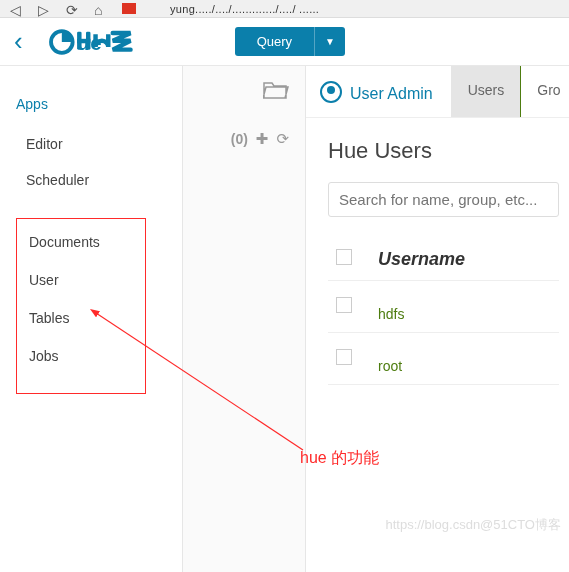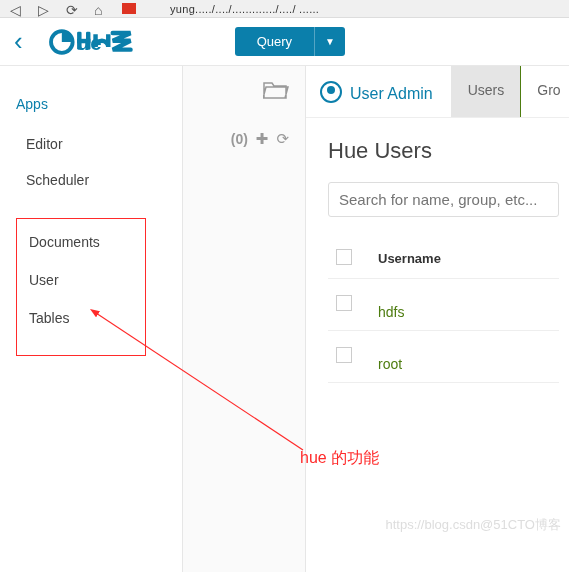--- a/index.html
+++ b/index.html
@@ -40,21 +40,21 @@
     .user-icon::after { content: ""; width: 8px; height: 8px; background: #0b7fab; border-radius: 50%; margin-top: -3px; }
     .tabs { display: flex; margin-left: 18px; height: 100%; }
     .tab { padding: 16px 16px 0; color: #666; font-size: 14px; cursor: pointer; }
     .tab.active { background: #e5e5e5; border-left: 1px solid #e5e5e5; border-right: 1px solid #4d7c0f; }
     
     .content-inner { padding: 20px 10px 0 22px; }
     .section-title { font-size: 22px; color: #444; margin-bottom: 18px; font-weight: 400; }
     .search-box { width: 100%; padding: 8px 10px; border: 1px solid #ddd; border-radius: 3px; font-size: 15px; color: #999; }
     .table { margin-top: 22px; width: 100%; }
     .thead, .trow { display: flex; align-items: center; padding: 10px 8px; border-bottom: 1px solid #eee; }
-    .thead { color: #333; font-weight: bold; font-size: 13px; }
+    .thead { color: #333; font-weight: bold; font-size: 18px; font-style: italic; }
     .trow { font-size: 14px; }
     .cb-cell { width: 42px; }
     .cb { width: 16px; height: 16px; border: 1px solid #ccc; background: #fff; display: inline-block; }
     .uname { color: #4d7c0f; font-weight: normal; cursor: pointer; margin-top: 15px; }
     
     .annotation-text { position: absolute; left: 300px; top: 448px; color: #ff2a2a; font-size: 16px; }
     .arrow-svg { position: absolute; left: 88px; top: 305px; pointer-events: none; }
     .watermark { position: absolute; right: 8px; bottom: 38px; color: #ddd; font-size: 13px; }
   </style>
 </head>
@@ -93,20 +93,21 @@
 <div class="body-row">
   <div class="sidebar">
     <div class="side-header">Apps</div>
     <div class="side-item">Editor</div>
     <div class="side-item">Scheduler</div>
     <div style="height:18px"></div>
     <div class="browsers-box">
       <div class="side-item">Documents</div>
       <div class="side-item">User</div>
       <div class="side-item">Tables</div>
+      <div class="side-item">Jobs</div>
     </div>
   </div>
 
   <div class="middle-col">
     <span class="folder-icon">
       <svg width="26" height="20" viewBox="0 0 26 20">
           <path d="M1 3 h8 l2 3 h12 v12 h-22 z M3 7 h22 l-3 11 h-22 z" fill="none" stroke="#999" stroke-width="1.5"></path>
         </svg>
     </span>
     <div class="count-row">

